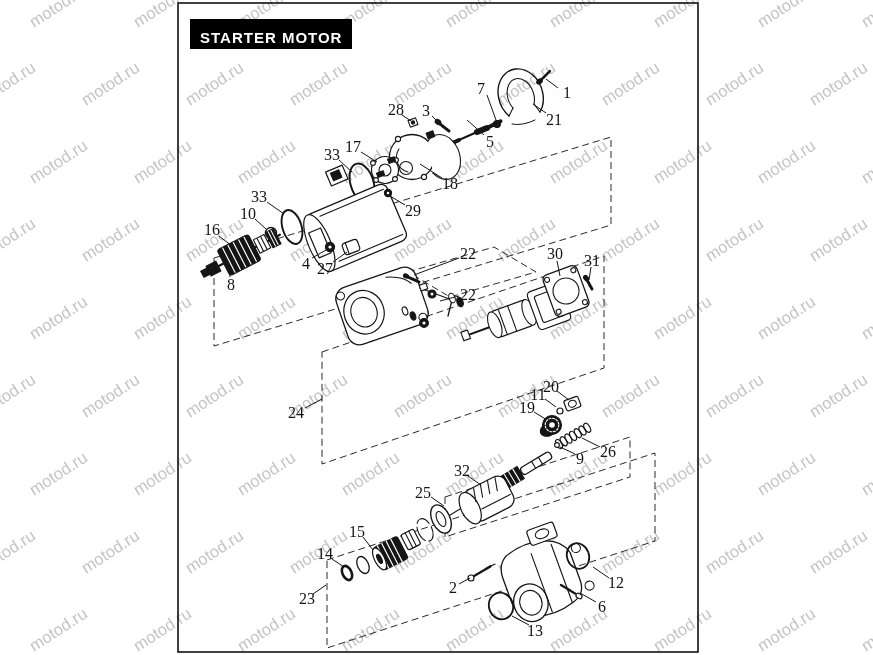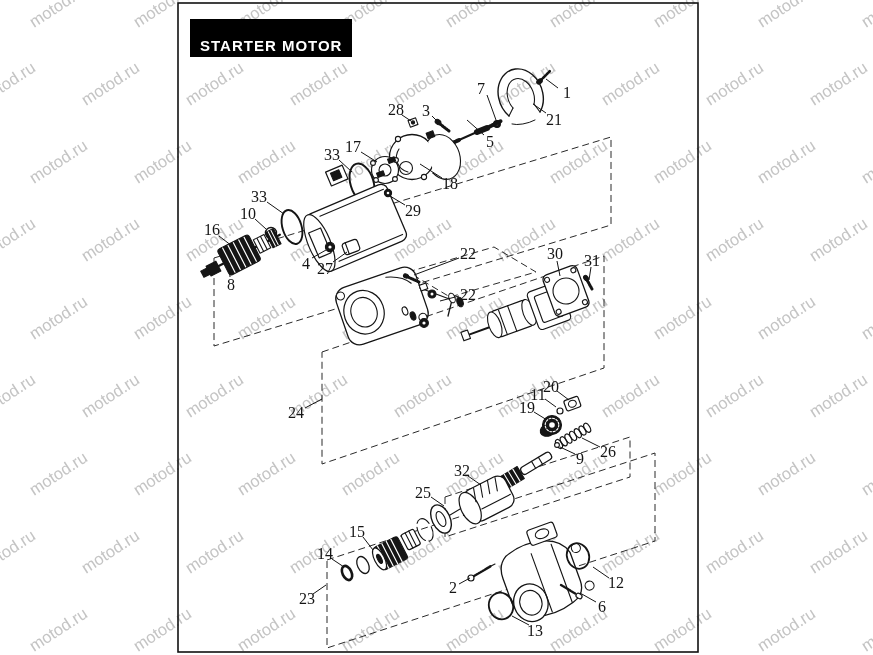--- a/index.html
+++ b/index.html
@@ -1,21 +1,21 @@
 <!DOCTYPE html>
 <html><head>
 <meta charset="utf-8">
 <style>
   html,body{margin:0;padding:0;background:#ffffff;}
   #stage{position:relative;width:873px;height:655px;background:#ffffff;overflow:hidden;
          font-family:"Liberation Sans",sans-serif;}
   #drawing{position:absolute;left:0;top:0;}
   #title-box{position:absolute;left:190px;top:19px;background:#000;color:#fff;
              font-family:"Liberation Sans",sans-serif;font-size:15px;font-weight:bold;
-             letter-spacing:1px;padding:19px 10px 3px 10px;line-height:16px;white-space:nowrap;}
+             letter-spacing:1px;padding:11px 10px 3px 10px;line-height:16px;white-space:nowrap;}
   .plabel{font-family:"Liberation Serif",serif;font-size:16px;fill:#151515;
           text-anchor:middle;}
   .wmtext{font-family:"Liberation Sans",sans-serif;user-select:none;}
   .gbox{fill:none;stroke:#2a2a2a;stroke-width:1;stroke-dasharray:7 4;}
   .leader{stroke:#151515;stroke-width:1;}
 </style>
 </head>
 <body>
 
 <div id="stage">

